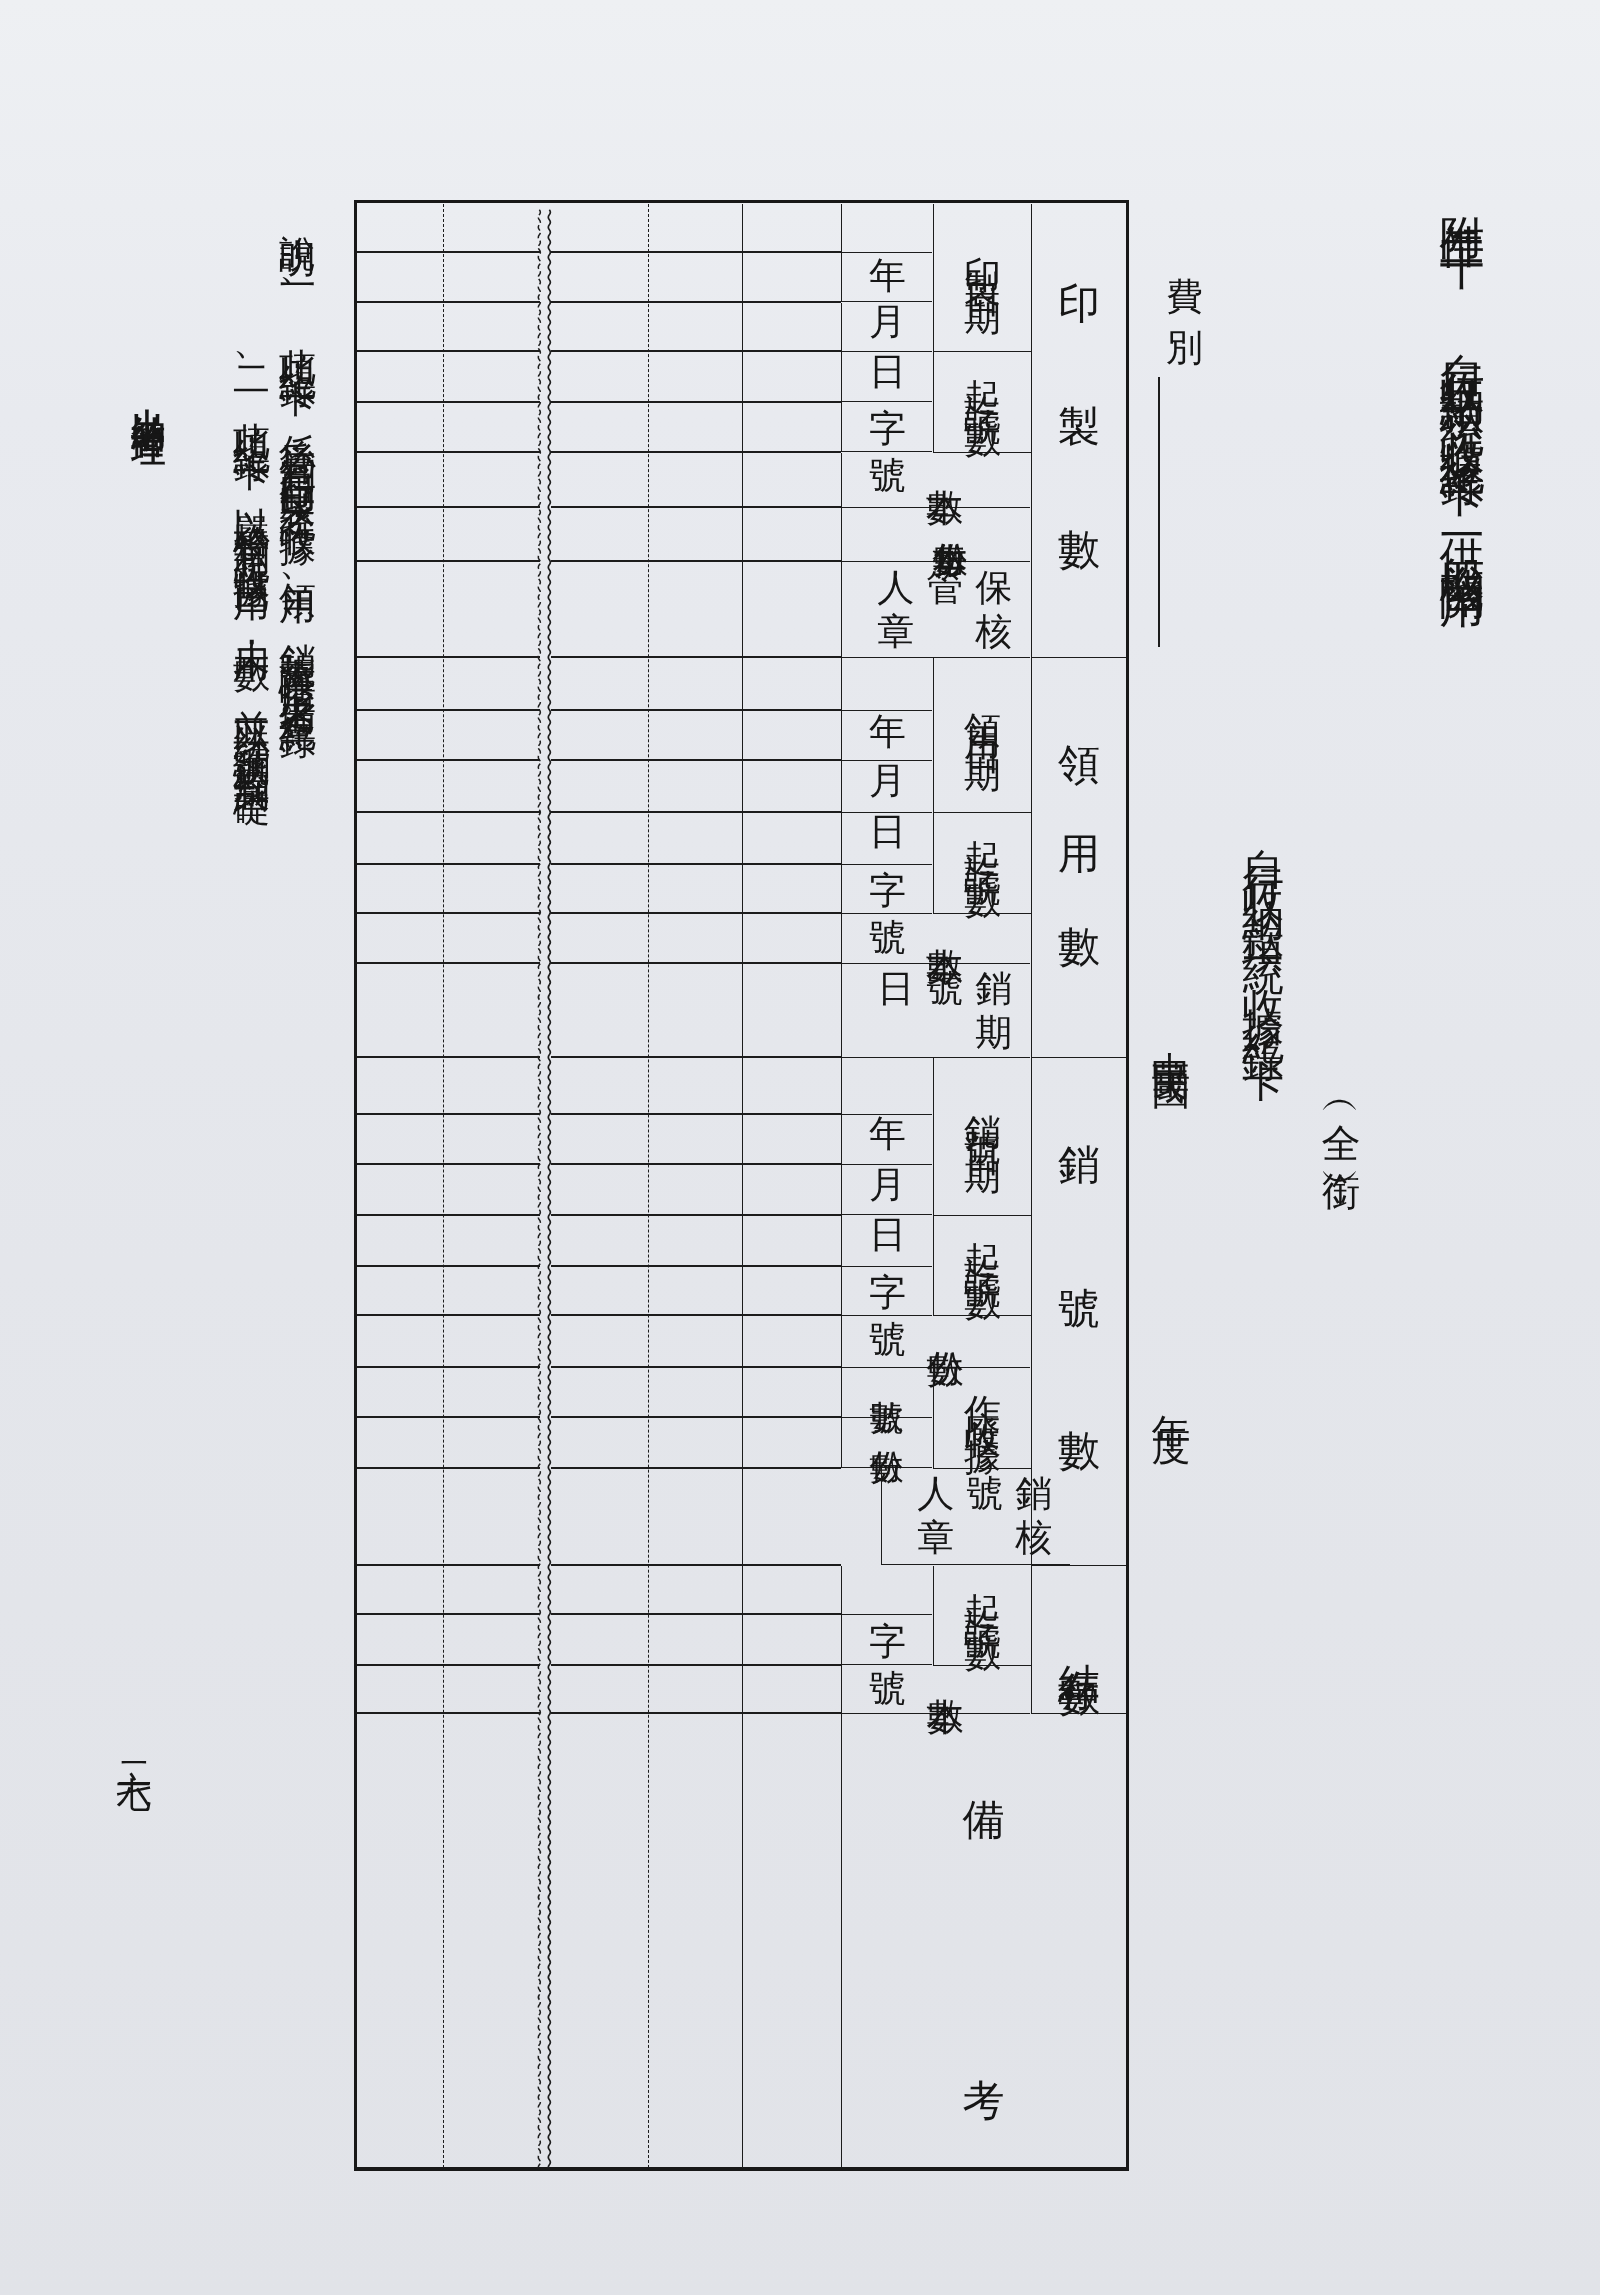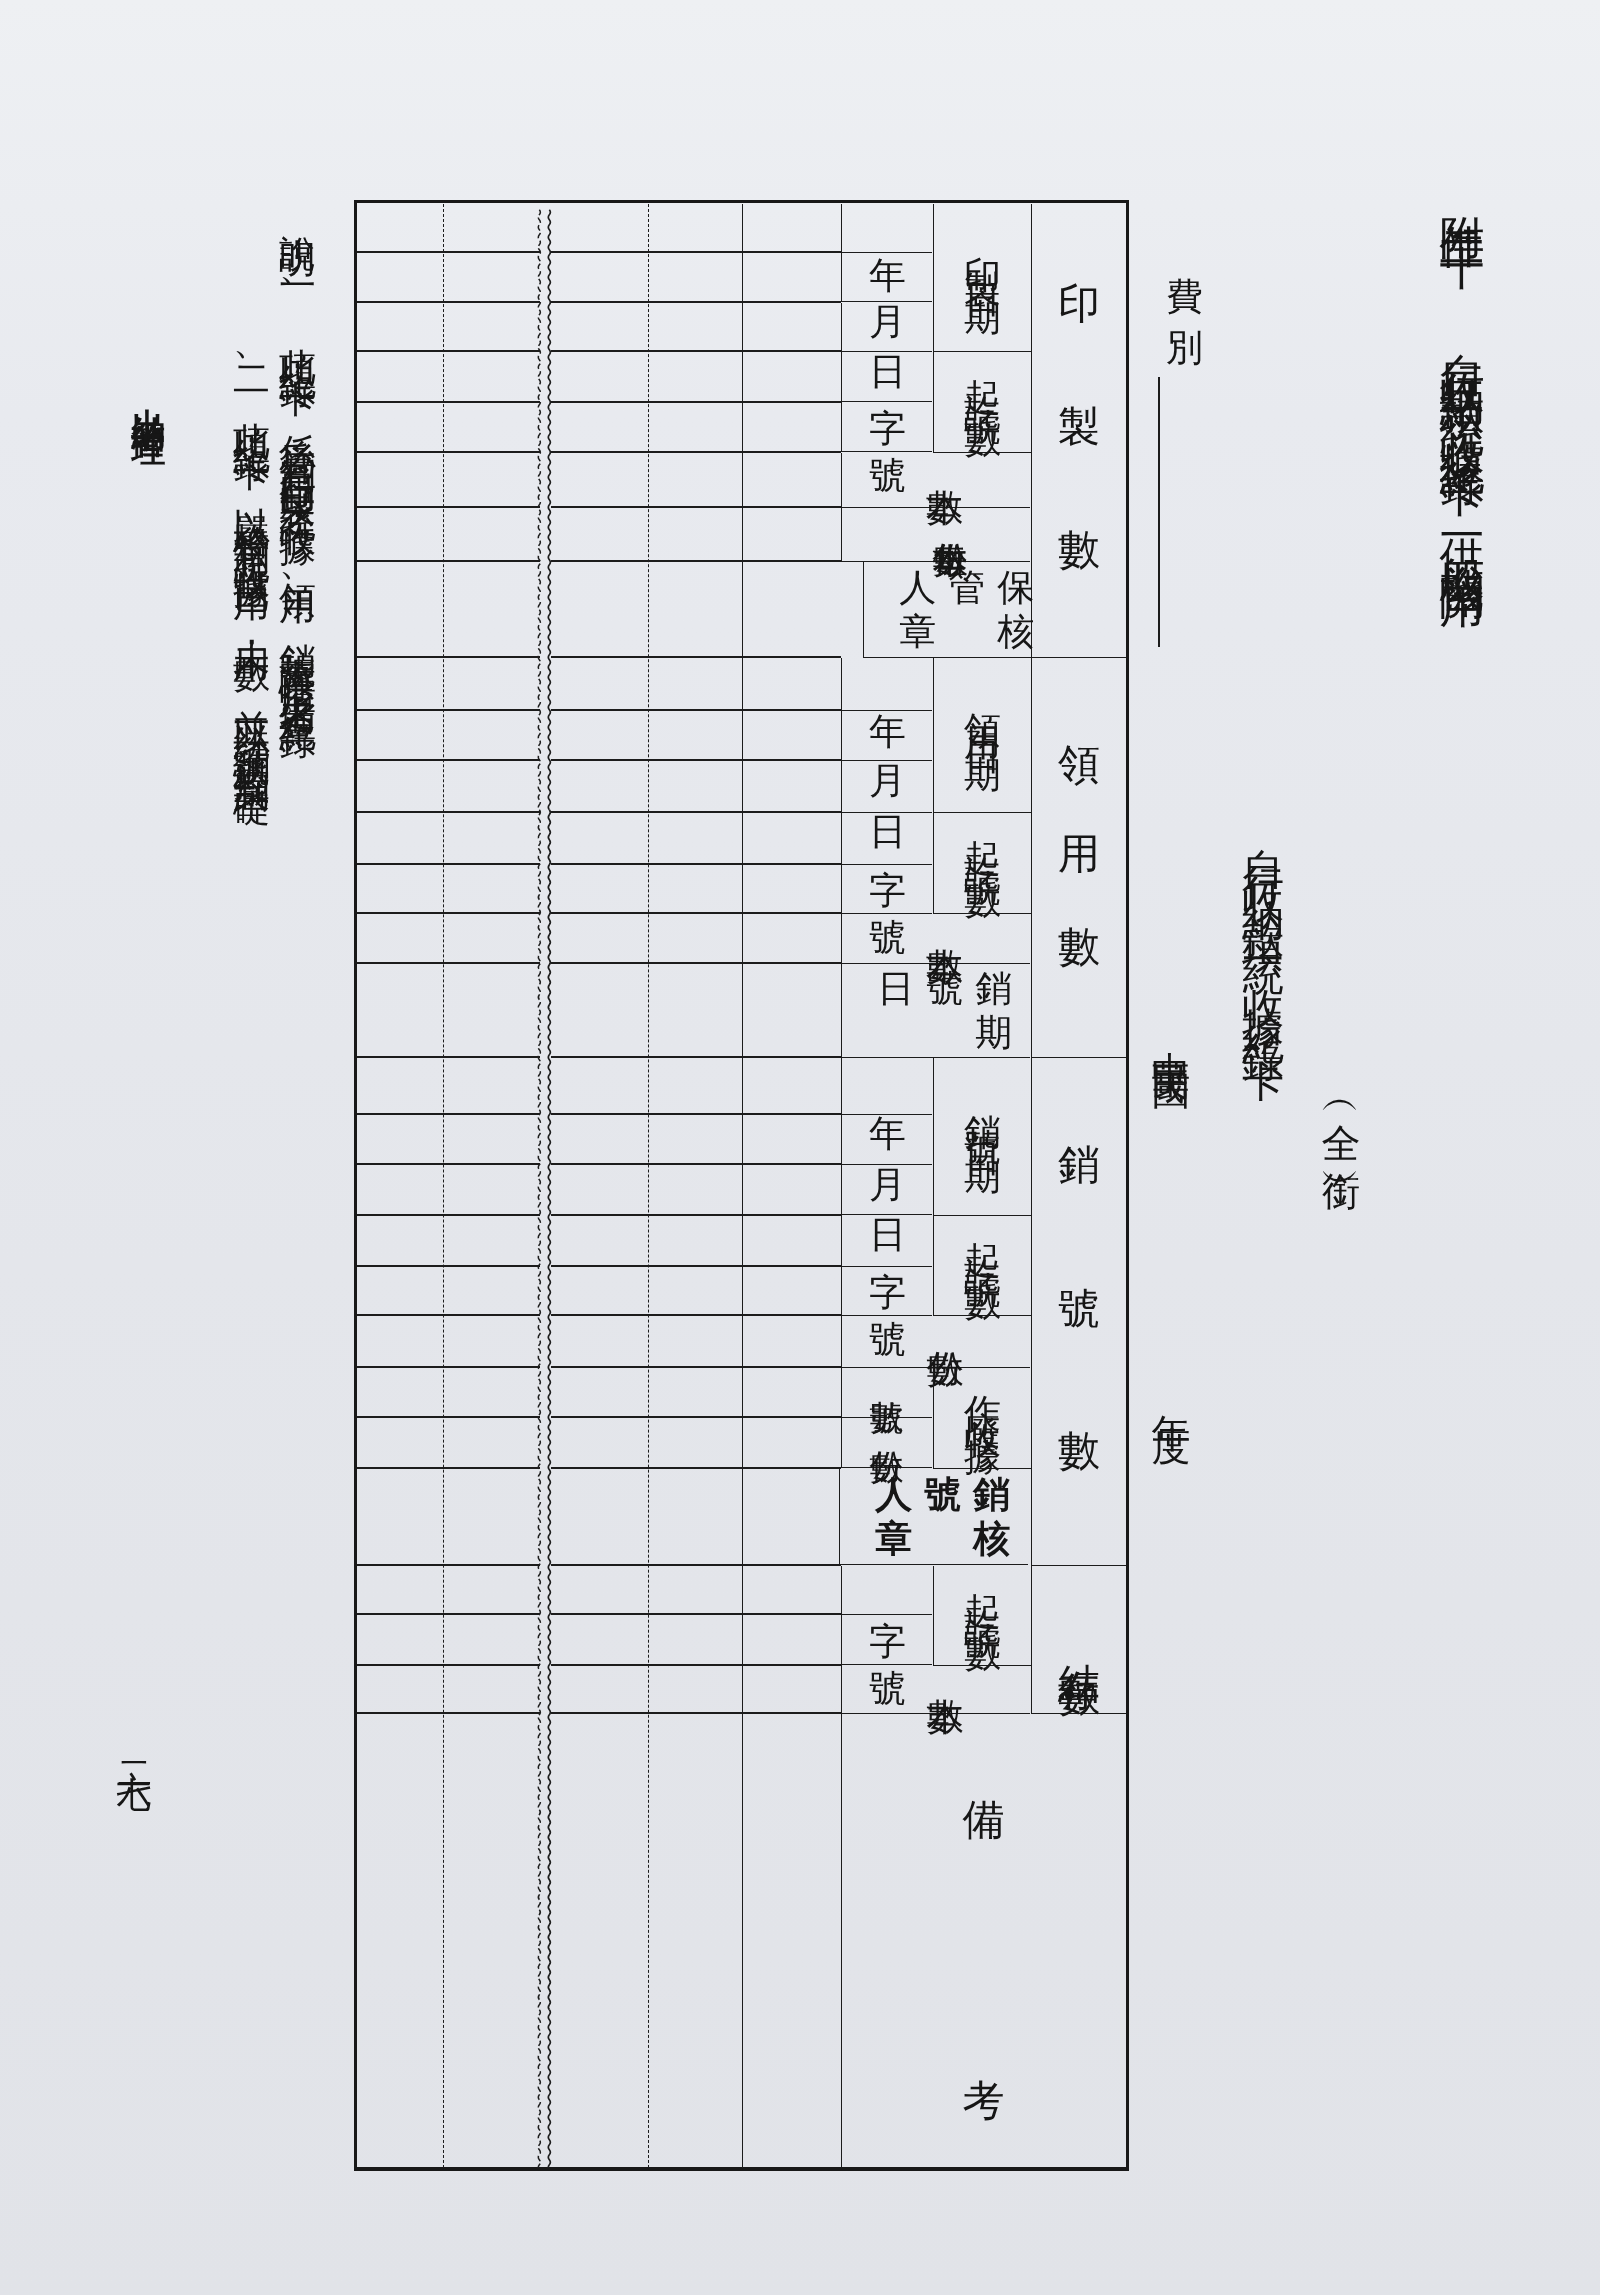--- a/index.html
+++ b/index.html
@@ -110,21 +110,21 @@
     </div>
     <div class="cell" style="left:841px; top:402px; width:91px; height:50px;">
       <span class="leaf-t">號</span>
     </div>
     <div class="cell" style="left:841px; top:453px; width:189px; height:55px;">
       <span class="span2-t">本數</span>
     </div>
     <div class="cell" style="left:841px; top:508px; width:189px; height:54px;">
       <span class="span4-t">每本份數</span>
     </div>
-    <div class="cell" style="left:841px; top:562px; width:189px; height:96px;margin-left:22px;">
+    <div class="cell" style="left:841px; top:562px; width:189px; height:96px;">
       <div class="seal-t">保管人核章</div>
     </div>
 
     <div class="cell" style="left:933px; top:658px; width:98px; height:155px;">
       <span class="mid-t">領用日期</span>
     </div>
     <div class="cell" style="left:841px; top:658px; width:91px; height:53px;">
       <span class="leaf-t">年</span>
     </div>
     <div class="cell" style="left:841px; top:711px; width:91px; height:50px;">
@@ -175,21 +175,21 @@
     </div>
     <div class="cell" style="left:933px; top:1368px; width:98px; height:101px;">
       <span class="mid-t">作廢收據</span>
     </div>
     <div class="cell" style="left:841px; top:1368px; width:91px; height:50px;">
       <span class="leaf2-t">號數</span>
     </div>
     <div class="cell" style="left:841px; top:1418px; width:91px; height:50px;">
       <span class="leaf2-t">份數</span>
     </div>
-    <div class="cell" style="left:839px; top:1468px; width:189px; height:97px;font-weight:bold;">
+    <div class="cell" style="left:881px; top:1468px; width:189px; height:97px;">
       <div class="seal-t">銷號人核章</div>
     </div>
 
     <div class="cell" style="left:933px; top:1566px; width:98px; height:100px;">
       <span class="mid-t">起訖號數</span>
     </div>
     <div class="cell" style="left:841px; top:1566px; width:91px; height:49px;">
       <span class="leaf-t">字</span>
     </div>
     <div class="cell" style="left:841px; top:1615px; width:91px; height:50px;">

